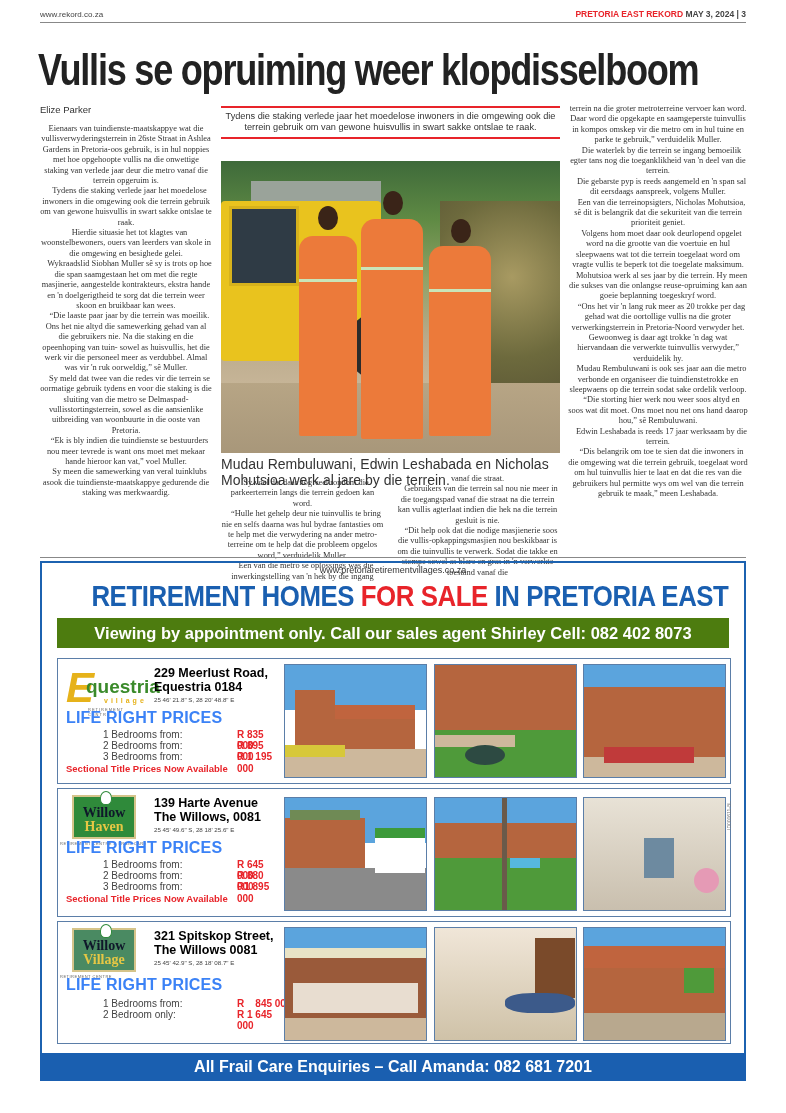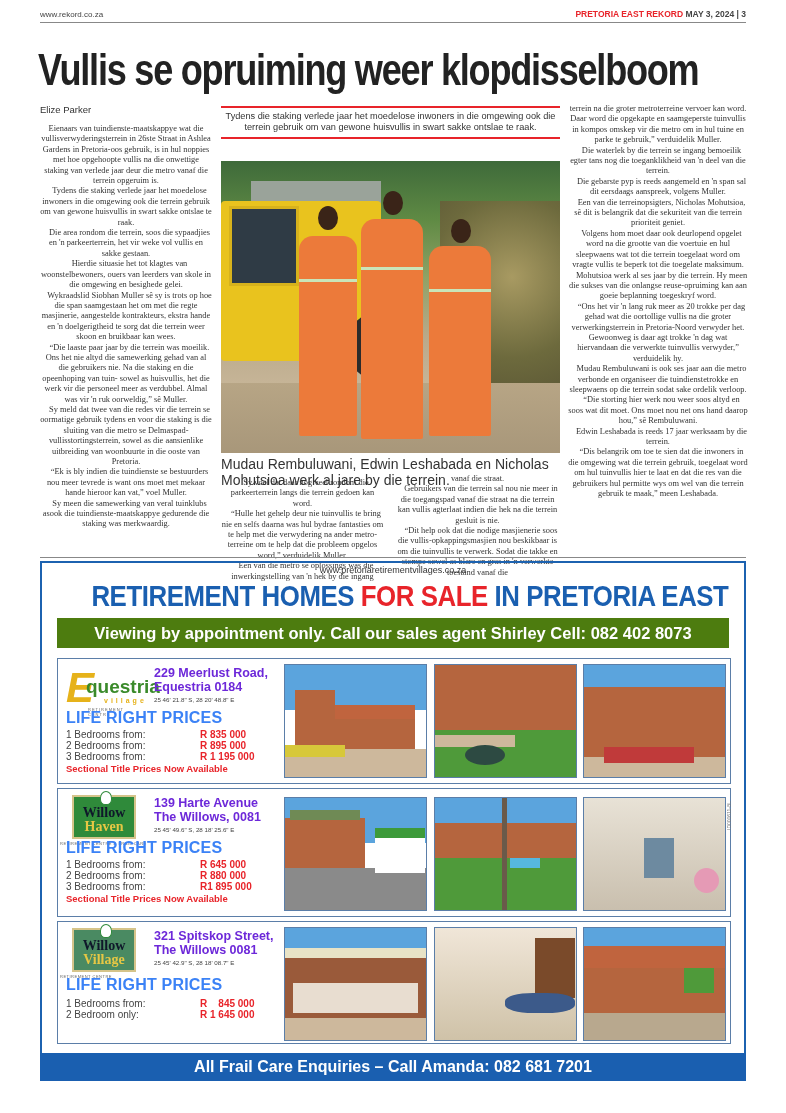--- a/index.html
+++ b/index.html
@@ -59,25 +59,25 @@
   .logo-eq .word { position: absolute; left: 20px; top: 9px; font-size: 19px; font-weight: bold; color: #3a8a2a; }
   .logo-eq .village { position: absolute; left: 38px; top: 30px; font-size: 7px; letter-spacing: 3px; color: #e6b21a; font-weight: bold; }
   .logo-eq .rc { position: absolute; left: 22px; top: 40px; font-size: 4px; letter-spacing: 1px; color: #666; }
 
   .logo-willow { position: absolute; left: 14px; top: 6px; width: 64px; height: 44px; background: #2f8a3a; border: 2px solid #d5c48a; }
   .logo-willow .w1 { position: absolute; left: 0; right: 0; top: 9px; text-align: center; font-family: "Liberation Serif", serif; font-weight: bold; font-size: 14px; line-height: 14px; color: #0f172a; }
   .logo-willow .w2 { position: absolute; left: 0; right: 0; top: 23px; text-align: center; font-family: "Liberation Serif", serif; font-weight: bold; font-size: 14px; line-height: 14px; color: #e6c744; }
   .logo-willow .owl { position: absolute; left: 26px; top: -6px; width: 12px; height: 14px; border-radius: 50% 50% 40% 40%; background: #fff; border: 1px solid #2f8a3a; }
   .logo-sub { position: absolute; left: 2px; top: 52px; width: 100px; font-family: "Liberation Sans", sans-serif; font-size: 4px; color: #666; letter-spacing: 0.5px; }
 
-  .addr { position: absolute; left: 96px; top: 8px; width: 150px; font-family: "Liberation Sans", sans-serif; font-weight: bold; font-size: 12.5px; line-height: 13.5px; color: #6d28d9; }
+  .addr { position: absolute; left: 96px; top: 8px; width: 150px; font-family: "Liberation Sans", sans-serif; font-weight: bold; font-size: 12.5px; line-height: 13.5px; color: #000000; }
   .gps { position: absolute; left: 96px; top: 37px; font-family: "Liberation Sans", sans-serif; font-size: 6.2px; color: #444; }
   .lrp { position: absolute; left: 8px; top: 50px; font-family: "Liberation Sans", sans-serif; font-weight: bold; font-size: 16px; color: #3b82f6; letter-spacing: 0.2px; }
   .prices { position: absolute; left: 8px; top: 70px; width: 210px; font-family: "Liberation Sans", sans-serif; font-size: 10px; line-height: 11.2px; }
-  .prow { position: relative; height: 11.2px; }
+  .prow { position: relative; height: 11.2px; margin-left: 37px; }
   .prow .lbl { position: absolute; left: 0; color: #444; }
   .prow .val { position: absolute; left: 134px; color: #e8242a; font-weight: bold; }
   .sect { font-family: "Liberation Sans", sans-serif; font-weight: bold; font-size: 9.5px; color: #e8242a; margin-top: 0px; }
 
   .pics { position: absolute; left: 226px; top: 5px; width: 440px; height: 114px; }
   .pic { position: absolute; top: 0; width: 143px; height: 114px; border: 1px solid #5b7ea8; overflow: hidden; }
   .pic.p1 { left: 0; } .pic.p2 { left: 150px; } .pic.p3 { left: 299px; }
   .sky { position: absolute; left: 0; top: 0; width: 100%; height: 40%; background: #5ba4dd; }
   .brick { position: absolute; background: #b5653e; }
   .grass { position: absolute; background: #4f9a3a; }
@@ -102,21 +102,20 @@
   </span>
 </div>
 <div class="topbar-rule"></div>
 
 <h1 class="headline">Vullis se opruiming weer klopdisselboom</h1>
 <div class="byline">Elize Parker</div>
 
 <div class="col col1">
   <p class="first">Eienaars van tuindienste-maatskappye wat die vullisverwyderingsterrein in 26ste Straat in Ashlea Gardens in Pretoria-oos gebruik, is in hul noppies met hoe opgehoopte vullis na die onwettige staking van verlede jaar deur die metro vanaf die terrein opgeruim is.</p>
   <p>Tydens die staking verlede jaar het moedelose inwoners in die omgewing ook die terrein gebruik om van gewone huisvullis in swart sakke ontslae te raak.</p>
-  <p>Die area rondom die terrein, soos die sypaadjies en 'n parkeerterrein, het vir weke vol vullis en sakke gestaan.</p>
   <p>Hierdie situasie het tot klagtes van woonstelbewoners, ouers van leerders van skole in die omgewing en besighede gelei.</p>
   <p>Wykraadslid Siobhan Muller sê sy is trots op hoe die span saamgestaan het om met die regte masjinerie, aangestelde kontrakteurs, ekstra hande en 'n doelgerigtheid te sorg dat die terrein weer skoon en bruikbaar kan wees.</p>
   <p>“Die laaste paar jaar by die terrein was moeilik. Ons het nie altyd die samewerking gehad van al die gebruikers nie. Na die staking en die opeenhoping van tuin- sowel as huisvullis, het die werk vir die personeel meer as verdubbel. Almal was vir 'n ruk oorweldig,” sê Muller.</p>
   <p>Sy meld dat twee van die redes vir die terrein se oormatige gebruik tydens en voor die staking is die sluiting van die metro se Delmaspad-vullisstortingsterrein, sowel as die aansienlike uitbreiding van woonbuurte in die ooste van Pretoria.</p>
   <p>“Ek is bly indien die tuindienste se bestuurders nou meer tevrede is want ons moet met mekaar hande hieroor kan vat,” voel Muller.</p>
   <p>Sy meen die samewerking van veral tuinklubs asook die tuindienste-maatskappye gedurende die staking was merkwaardig.</p>
 </div>
 
 <div class="pullquote">Tydens die staking verlede jaar het moedelose inwoners in die omgewing ook die terrein gebruik om van gewone huisvullis in swart sakke ontslae te raak.</div>
 

